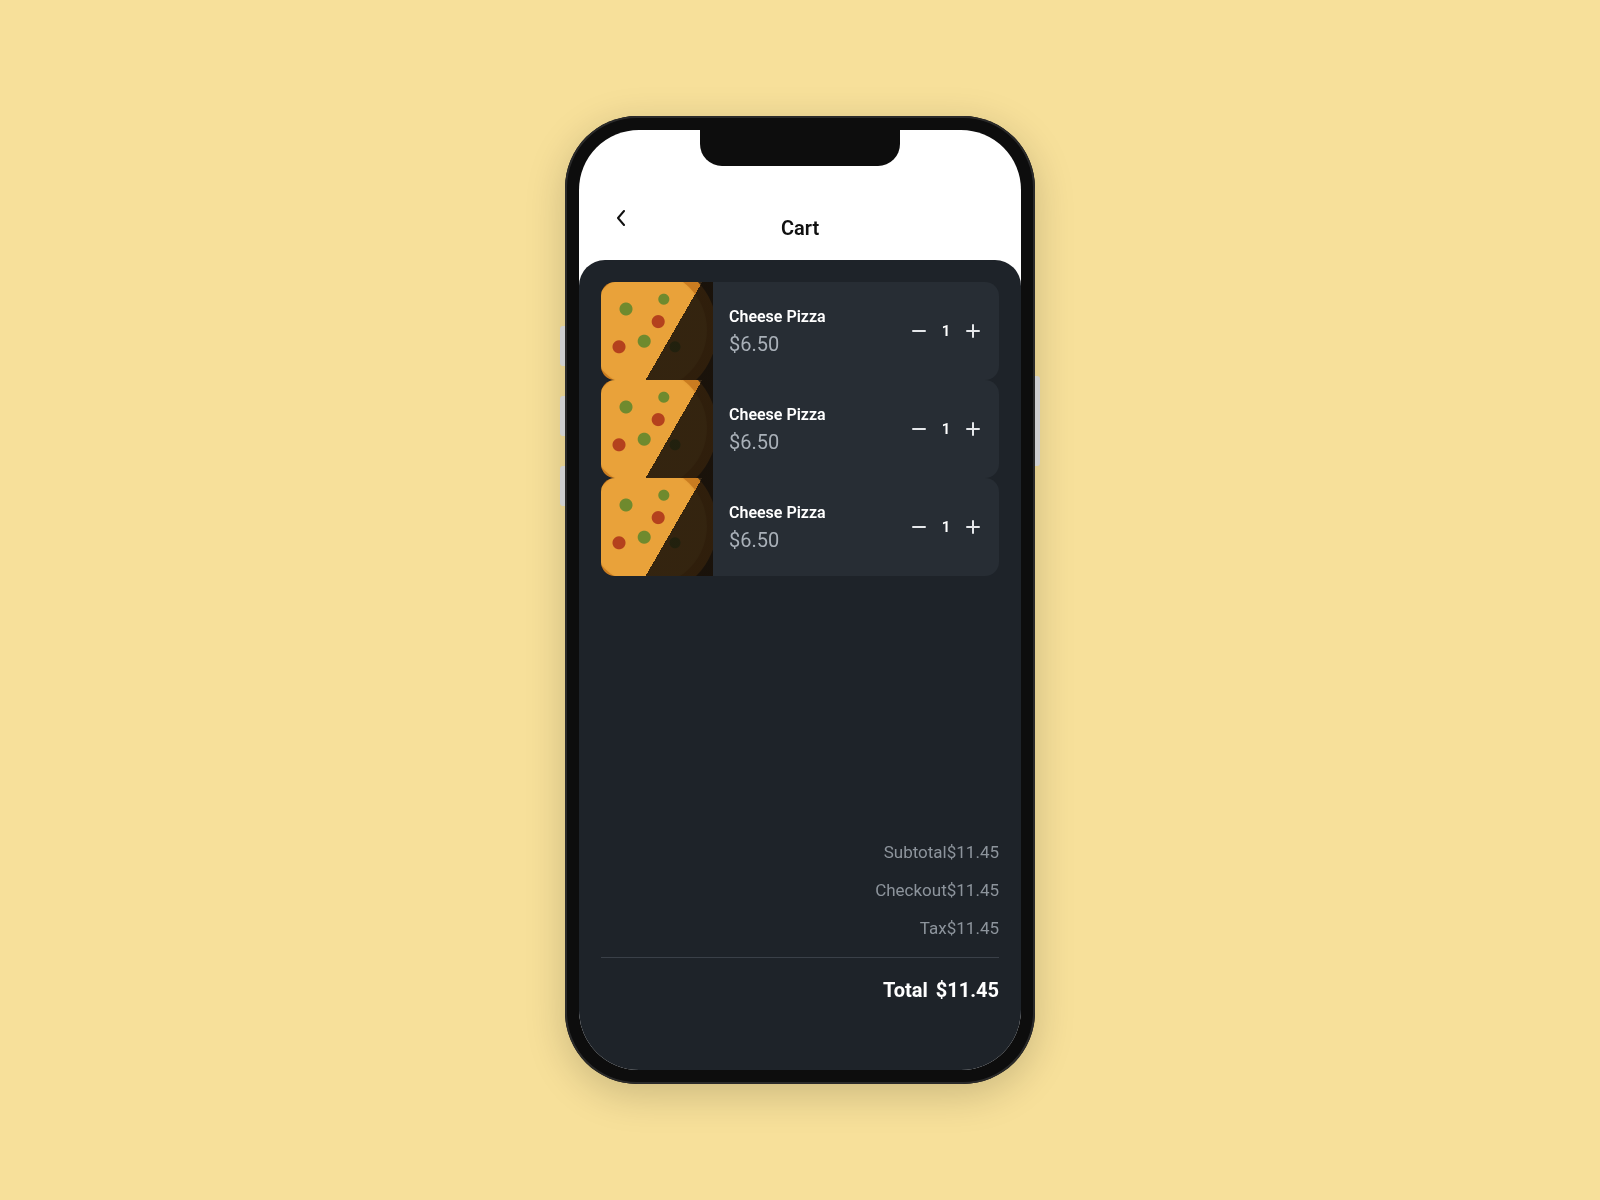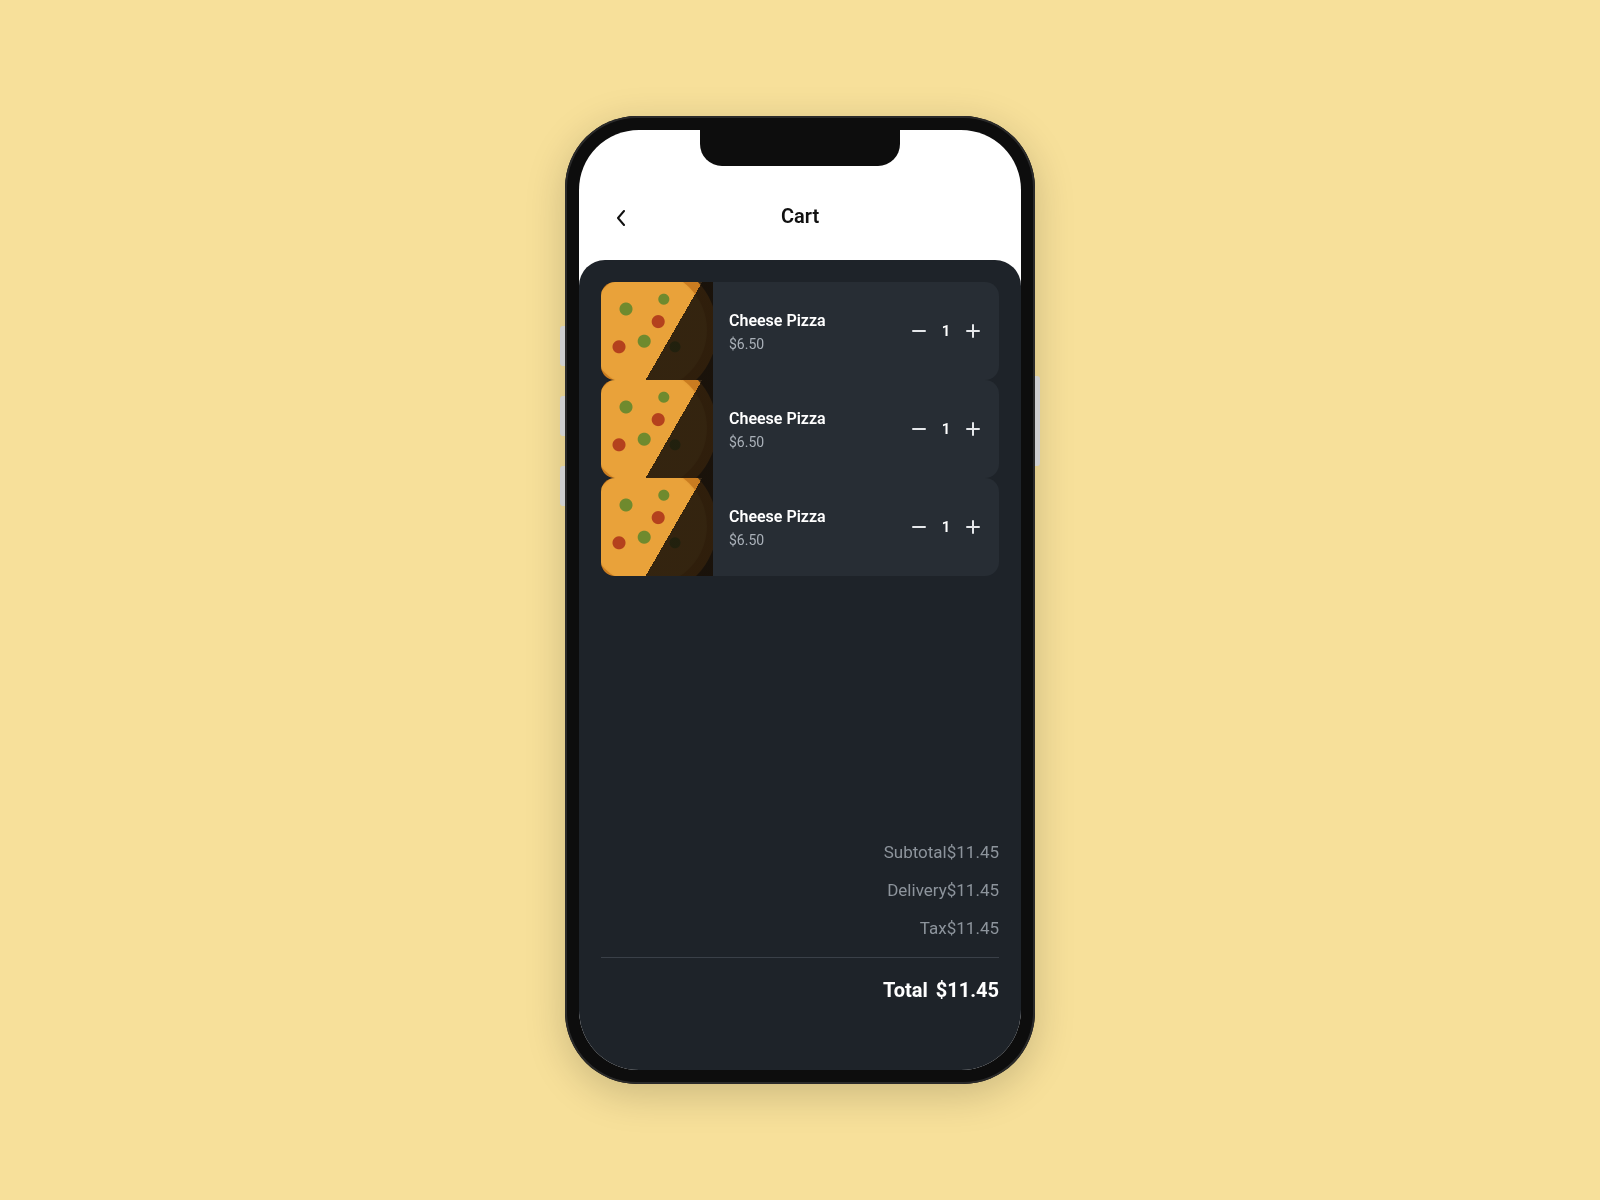--- a/index.html
+++ b/index.html
@@ -59,21 +59,21 @@
     z-index: 10;
   }
 
   
   .header {
     position: relative;
     height: 130px;
     display: flex;
     align-items: flex-end;
     justify-content: center;
-    padding-bottom: 32px;
+    padding-bottom: 20px;
   }
   .back-btn {
     position: absolute;
     left: 28px;
     bottom: 28px;
     width: 28px; height: 28px;
     display: flex; align-items: center; justify-content: center;
     cursor: pointer;
   }
   .back-btn svg { width: 10px; height: 16px; }
@@ -133,21 +133,21 @@
     inset: 0;
     background: linear-gradient(120deg, transparent 60%, rgba(20,14,8,0.85) 60%);
   }
 
   .item-info {
     flex: 1;
     padding: 0 16px;
     color: #fff;
   }
   .item-name { font-size: 16px; font-weight: 600; }
-  .item-price { font-size: 14px; color: #a9b0b8; margin-top: 6px; }
+  .item-price { font-size: 20px; color: #a9b0b8; margin-top: 6px; }
 
   .qty {
     display: flex;
     align-items: center;
     gap: 14px;
     padding-right: 18px;
     color: #fff;
   }
   .qty-btn {
     width: 16px; height: 16px;
@@ -282,21 +282,21 @@
         </div>
 
       </div>
 
       <div class="summary">
         <div class="row muted">
           <span>Subtotal</span>
           <span>$11.45</span>
         </div>
         <div class="row muted">
-          <span>Delivery</span>
+          <span>Checkout</span>
           <span>$11.45</span>
         </div>
         <div class="row muted">
           <span>Tax</span>
           <span>$11.45</span>
         </div>
         <div class="divider"></div>
         <div class="row total">
           <span>Total</span>
           <span>$11.45</span>

